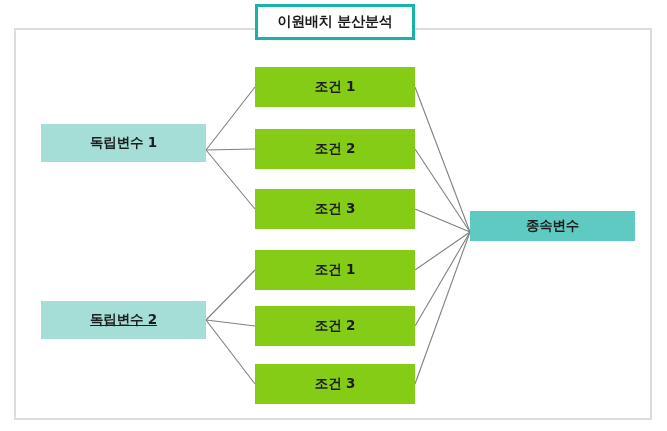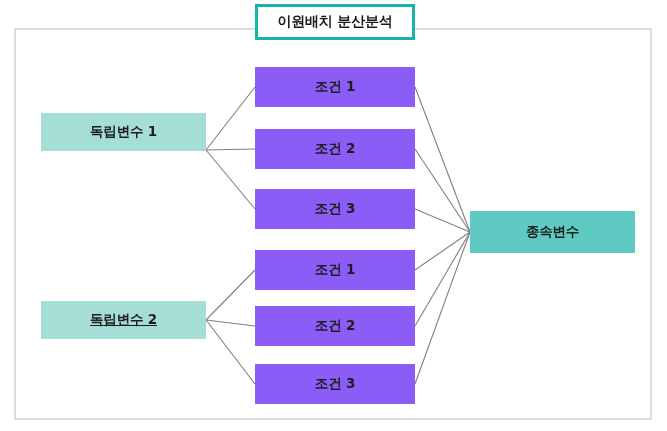--- a/index.html
+++ b/index.html
@@ -77,33 +77,33 @@
   }
   .node.iv {
     background: #a5ded6;
     width: 165px;
     height: 38px;
     left: 41px;
   }
   .node.dv {
     background: #5ecac1;
     width: 165px;
-    height: 42px;
+    height: 30px;
     left: 470px;
     top: 211px;
   }
   .node.cond {
-    background: #8b5cf6;
+    background: #84cc16;
     width: 160px;
     height: 40px;
     left: 255px;
   }
 
   
-  #node-iv-1     { top: 113px; }
+  #node-iv-1     { top: 124px; }
   #node-iv-2     { top: 301px; text-decoration: underline; }
   #node-cond-a-1 { top: 67px; }
   #node-cond-a-2 { top: 129px; }
   #node-cond-a-3 { top: 189px; }
   #node-cond-b-1 { top: 250px; }
   #node-cond-b-2 { top: 306px; }
   #node-cond-b-3 { top: 364px; }
 </style>
 </head>
 <body>

